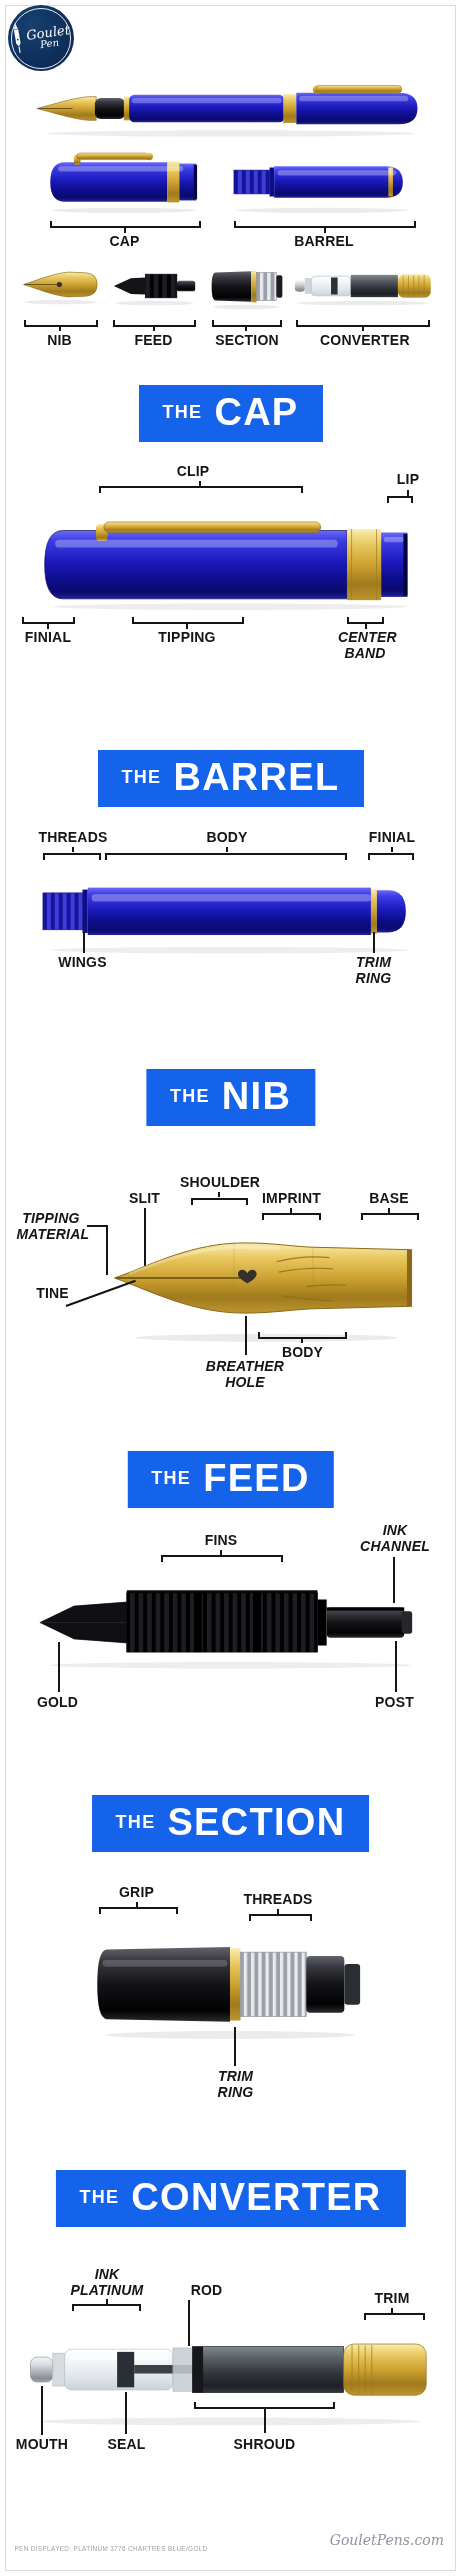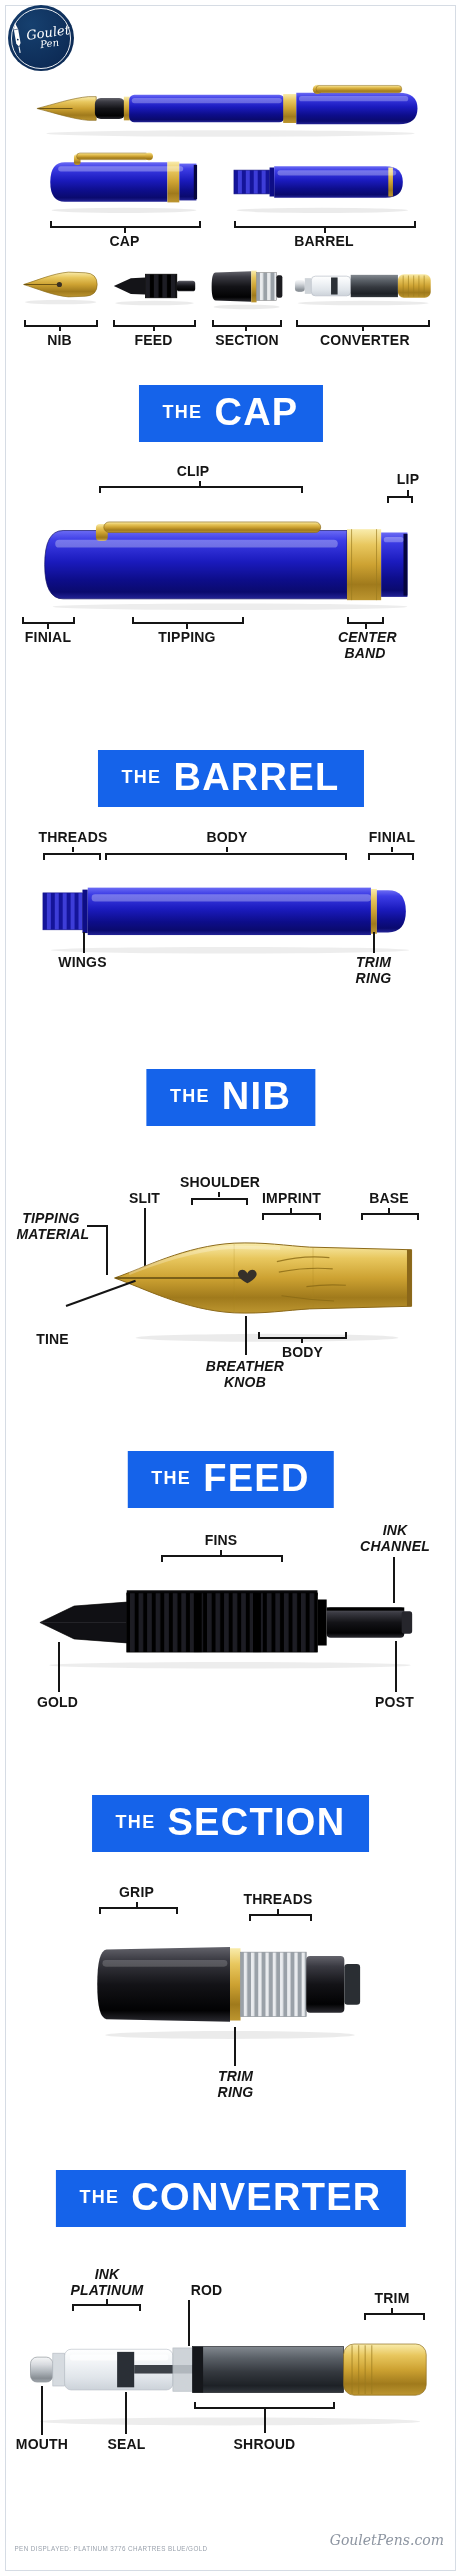--- a/index.html
+++ b/index.html
@@ -317,29 +317,29 @@
     <path d="M210,98 c-4,-9 -16,-6 -14,3 c2,6 14,12 14,12 c0,0 12,-6 14,-12 c2,-9 -10,-12 -14,-3 Z" fill="#35302a"></path>
     <g stroke="#8a6a15" fill="none" stroke-width="1.8" opacity=".8">
       <path d="M255,80 q40,-10 80,-6"></path>
       <path d="M258,96 q40,-8 82,-5"></path>
       <path d="M300,118 q30,-4 60,-2"></path>
       <path d="M262,132 q40,6 80,8"></path>
     </g>
     <path d="M30,98 C80,78 140,60 190,58 L260,60" stroke="#fff" stroke-width="5" opacity=".25" fill="none"></path>
   </svg>
 
-  <div class="lbl" style="left:26px;top:1332px;width:53px">TINE</div>
+  <div class="lbl" style="left:26px;top:1286px;width:53px">TINE</div>
   <div class="dline" style="left:66px;top:1305px;width:74px;transform:rotate(-20deg)"></div>
 
   <div class="brk up" style="left:258px;top:1332px;width:89px"></div>
   <div class="stem" style="left:301px;top:1338px;height:5.3px"></div>
   <div class="lbl" style="left:271px;top:1345px;width:63px">BODY</div>
 
   <div class="stem" style="left:245px;top:1316px;height:39px"></div>
-  <div class="lbl wrap" style="left:202px;top:1359px;width:86px">BREATHER KNOB</div>
+  <div class="lbl wrap" style="left:202px;top:1359px;width:86px">BREATHER HOLE</div>
 
   <div class="banner" style="top:1451px">
     <span class="the">THE</span>
     <span class="word">FEED</span>
   </div>
 
   <div class="lbl" style="left:188px;top:1533px;width:66px">FINS</div>
   <div class="stem" style="left:220px;top:1550px;height:5.3px"></div>
   <div class="brk down" style="left:161px;top:1555px;width:122px"></div>
 

